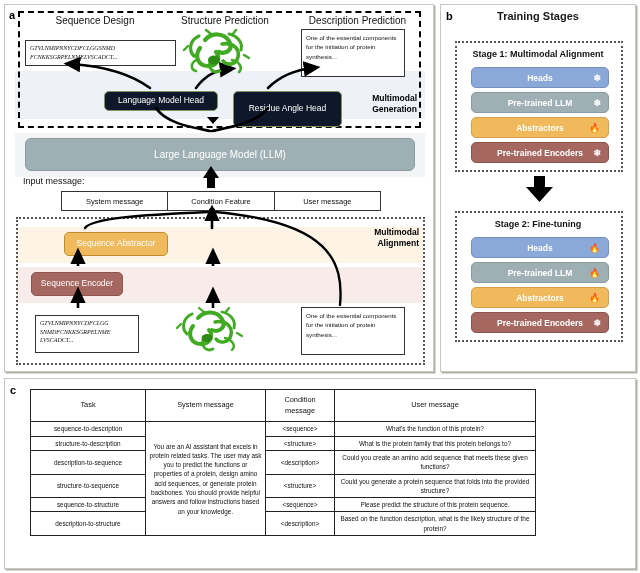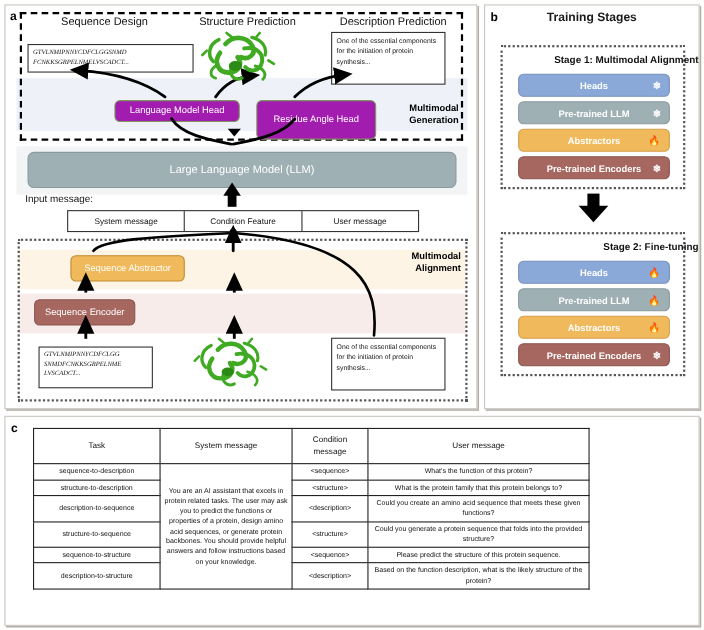--- a/index.html
+++ b/index.html
@@ -16,21 +16,21 @@
   .panel-label{position:absolute;font-weight:bold;font-size:11px;color:#000;}
 
   
   .dashed{position:absolute;border:2px dashed #000;box-sizing:border-box;}
   .dotted{position:absolute;border:2px dotted #555;box-sizing:border-box;}
 
   
   .node{position:absolute;box-sizing:border-box;display:flex;align-items:center;
         justify-content:center;text-align:center;color:#fff;border-radius:5px;
         font-size:8.5px;line-height:1.1;}
-  .node.head{background:#a21caf;border:1px solid #7f9460;}
+  .node.head{background:#0f172a;border:1px solid #7f9460;}
   .node.llm{background:#9fb0b4;border:1px solid #8a9a9e;border-radius:6px;color:#fff;font-size:10px;}
   .node.abstractor{background:#f0b95c;border:1px solid #c08b2e;}
   .node.abstractor.plain{border:none;}
   .node.encoder{background:#a5675f;border:1px solid #8d5550;}
 
   
   .txtbox{position:absolute;box-sizing:border-box;background:#fff;border:1px solid #333;
           font-size:6px;line-height:1.45;padding:3px 4px;font-style:italic;
           font-family:"Liberation Serif",serif;color:#111;}
   .descbox{position:absolute;box-sizing:border-box;background:#fff;border:1px solid #333;
@@ -44,21 +44,21 @@
   
   .band{position:absolute;}
 
   
   .msgrow{position:absolute;display:flex;border:1px solid #333;box-sizing:border-box;background:#fff;}
   .msgcell{flex:1;display:flex;align-items:center;justify-content:center;font-size:7.5px;
            border-right:1px solid #333;color:#111;}
   .msgcell:last-child{border-right:none;}
 
   
-  .stage-title{position:absolute;width:100%;text-align:right;font-size:9px;font-weight:bold;color:#111;}
+  .stage-title{position:absolute;width:100%;text-align:center;font-size:9px;font-weight:bold;color:#111;}
   .bar{position:absolute;box-sizing:border-box;border-radius:5px;display:flex;align-items:center;
        justify-content:center;color:#fff;font-size:8.5px;font-weight:600;}
   .bar .ic{position:absolute;right:7px;font-size:9px;}
   .bar.heads{background:#8aa8d8;border:1px solid #7790bd;}
   .bar.llm{background:#9fb0b4;border:1px solid #8a9a9e;}
   .bar.abs{background:#f0b95c;border:1px solid #d2a04a;}
   .bar.enc{background:#a5675f;border:1px solid #8d5550;}
 
   
   table.tbl{position:absolute;border-collapse:collapse;background:#fff;}

